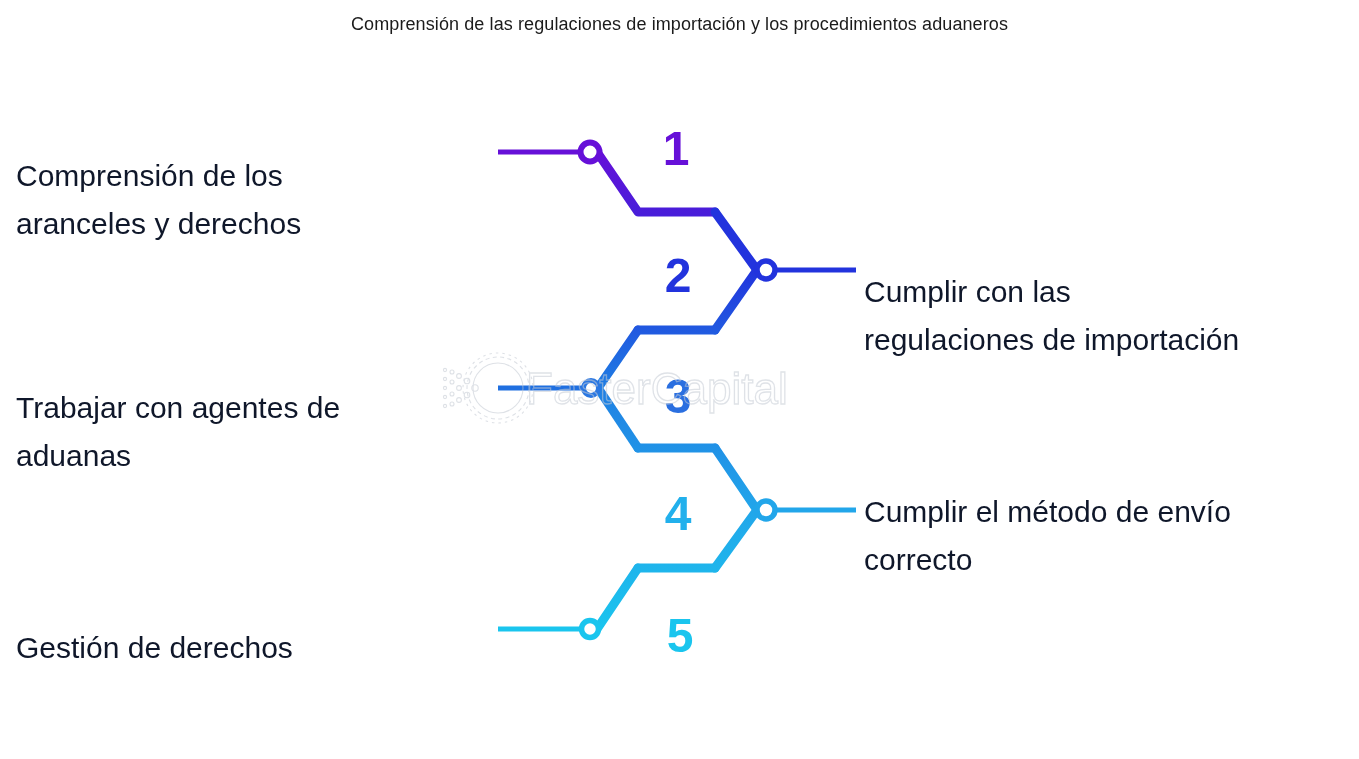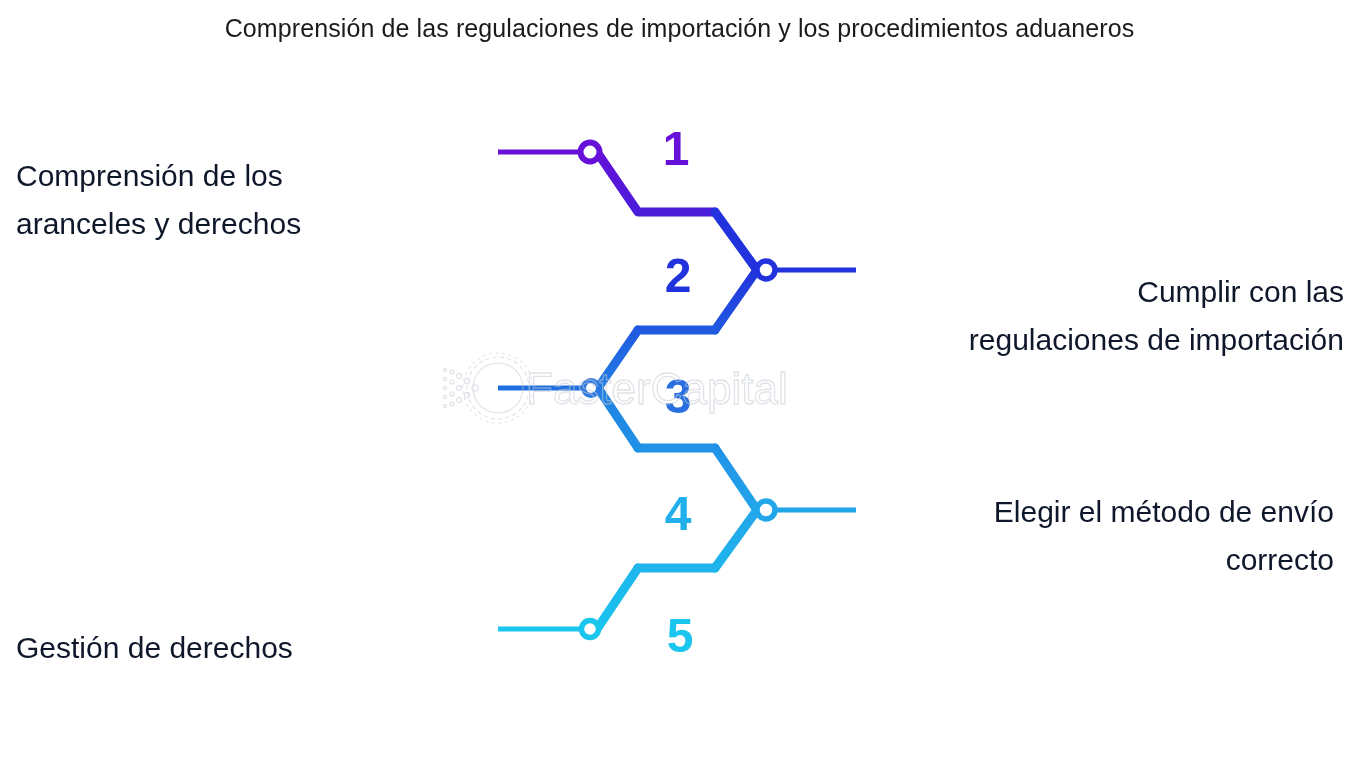--- a/index.html
+++ b/index.html
@@ -9,36 +9,36 @@
     font-family:"Liberation Sans", sans-serif;
     overflow:hidden;
     position:relative;
   }
   #stage{position:absolute;left:0;top:0;width:1359px;height:759px;}
 
   #title{
     position:absolute;
     left:0; top:14px; width:1359px;
     text-align:center;
-    font-size:25px;
+    font-size:18px;
     color:#1b1b1b;
     font-weight:400;
     letter-spacing:0.1px;
   }
 
   .label{
     position:absolute;
     font-size:30px;
     line-height:48px;
     color:#0f172a;
     font-weight:400;
     white-space:pre-line;
   }
   .label.left{ text-align:left; }
-  .label.right{ text-align:right; }
+  .label.right{ text-align:left; }
 
   #lbl-1{ left:16px;  top:152px; width:420px; }
   #lbl-3{ left:16px;  top:384px; width:430px; }
   #lbl-5{ left:16px;  top:624px; width:420px; }
   #lbl-2{ left:864px; top:268px; width:480px; }
   #lbl-4{ left:864px; top:488px; width:470px; }
 
   svg#diagram{position:absolute;left:0;top:0;width:1359px;height:759px;}
 
   #watermark{
@@ -157,17 +157,19 @@
         <circle cx="15" cy="45" r="1.6"></circle>
         <circle cx="15" cy="54" r="1.6"></circle>
     </g>
     <text x="96" y="52" font-family="Liberation Sans, sans-serif" font-size="44" fill="none" stroke="#c6ccd5" stroke-width="1.3">FasterCapital</text>
   </svg>
 
   <div class="label left" id="lbl-1">Comprensión de los
 aranceles y derechos</div>
   <div class="label right" id="lbl-2">Cumplir con las
 regulaciones de importación</div>
-  <div class="label right" id="lbl-4">Elegir el método de envío
+  <div class="label left" id="lbl-3">Trabajar con agentes de
+aduanas</div>
+  <div class="label right" id="lbl-4">Cumplir el método de envío
 correcto</div>
   <div class="label left" id="lbl-5">Gestión de derechos</div>
 
 </div>
 
 </body></html>

